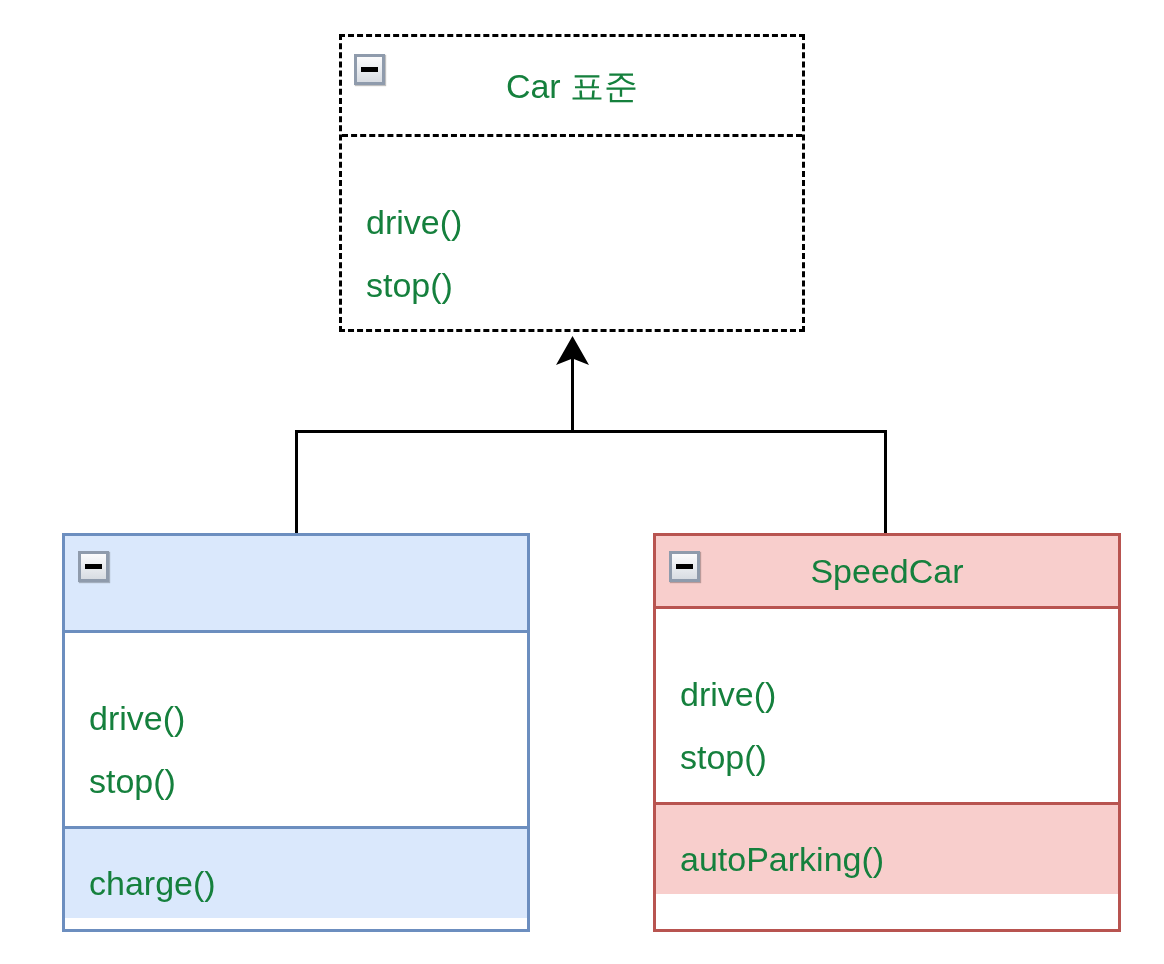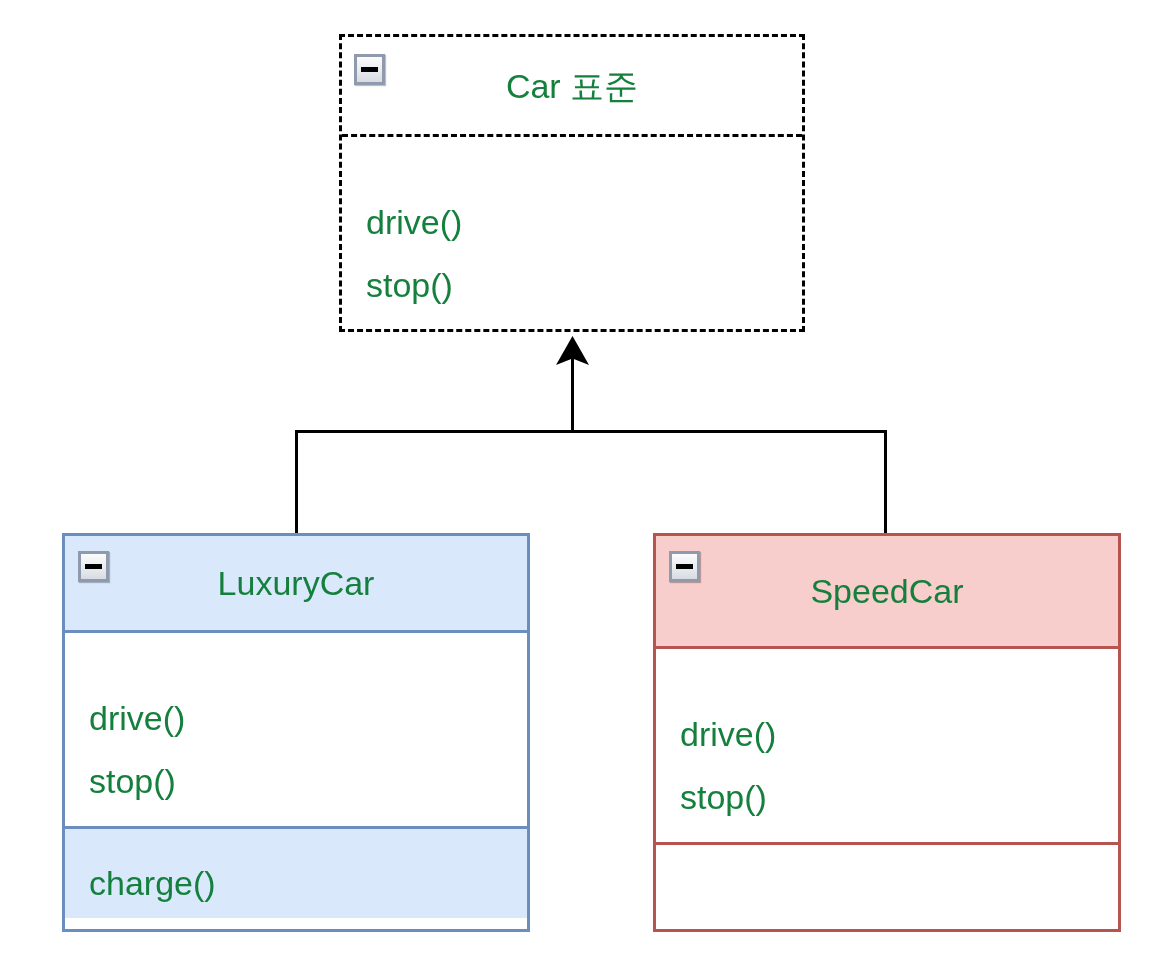--- a/index.html
+++ b/index.html
@@ -50,21 +50,21 @@
     height: 100px;
     border-bottom: 3px dashed #000000;
     background: #ffffff;
   }
   .luxury .titlebar {
     height: 97px;
     border-bottom: 3px solid #6c8ebf;
     background: #dae8fc;
   }
   .speed .titlebar {
-    height: 113px;
+    height: 73px;
     border-bottom: 3px solid #b85450;
     background: #f8cecc;
   }
   .title-text {
     font-size: 34px;
     line-height: 40px;
     white-space: nowrap;
   }
 
   .body-section {
@@ -156,21 +156,20 @@
       <span class="method m1">drive()</span>
       <span class="method m2">stop()</span>
     </div>
   </div>
 
   <div class="node luxury">
     <div class="titlebar">
       <span class="collapse-btn">
         <span class="minus-bar"></span>
       </span>
-      <span class="title-text">LuxuryCar</span>
     </div>
     <div class="body-section">
       <span class="method m1">drive()</span>
       <span class="method m2">stop()</span>
     </div>
     <div class="footer-section">
       <span class="method">charge()</span>
     </div>
   </div>
 
@@ -178,15 +177,18 @@
     <div class="titlebar">
       <span class="collapse-btn">
         <span class="minus-bar"></span>
       </span>
       <span class="title-text">SpeedCar</span>
     </div>
     <div class="body-section">
       <span class="method m1">drive()</span>
       <span class="method m2">stop()</span>
     </div>
+    <div class="footer-section">
+      <span class="method">autoParking()</span>
+    </div>
   </div>
 
 </div>
 
 </body></html>

